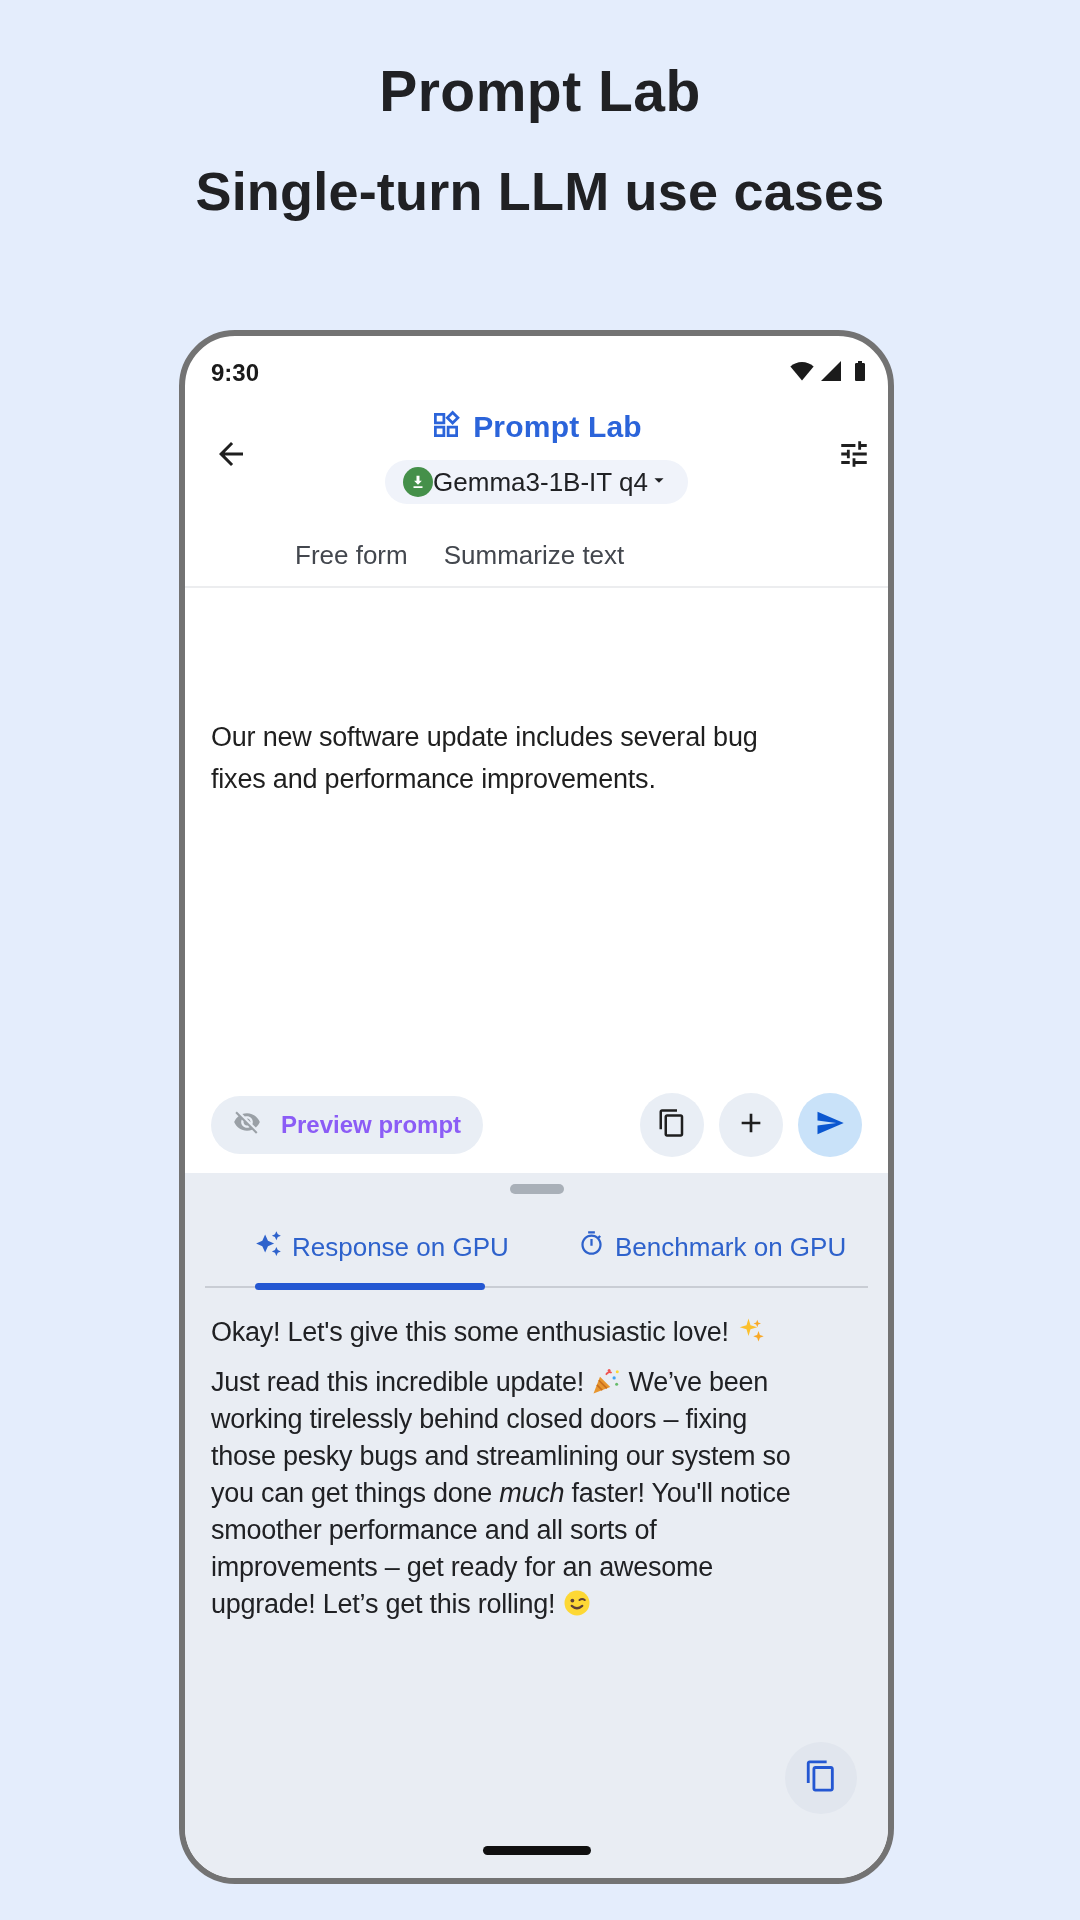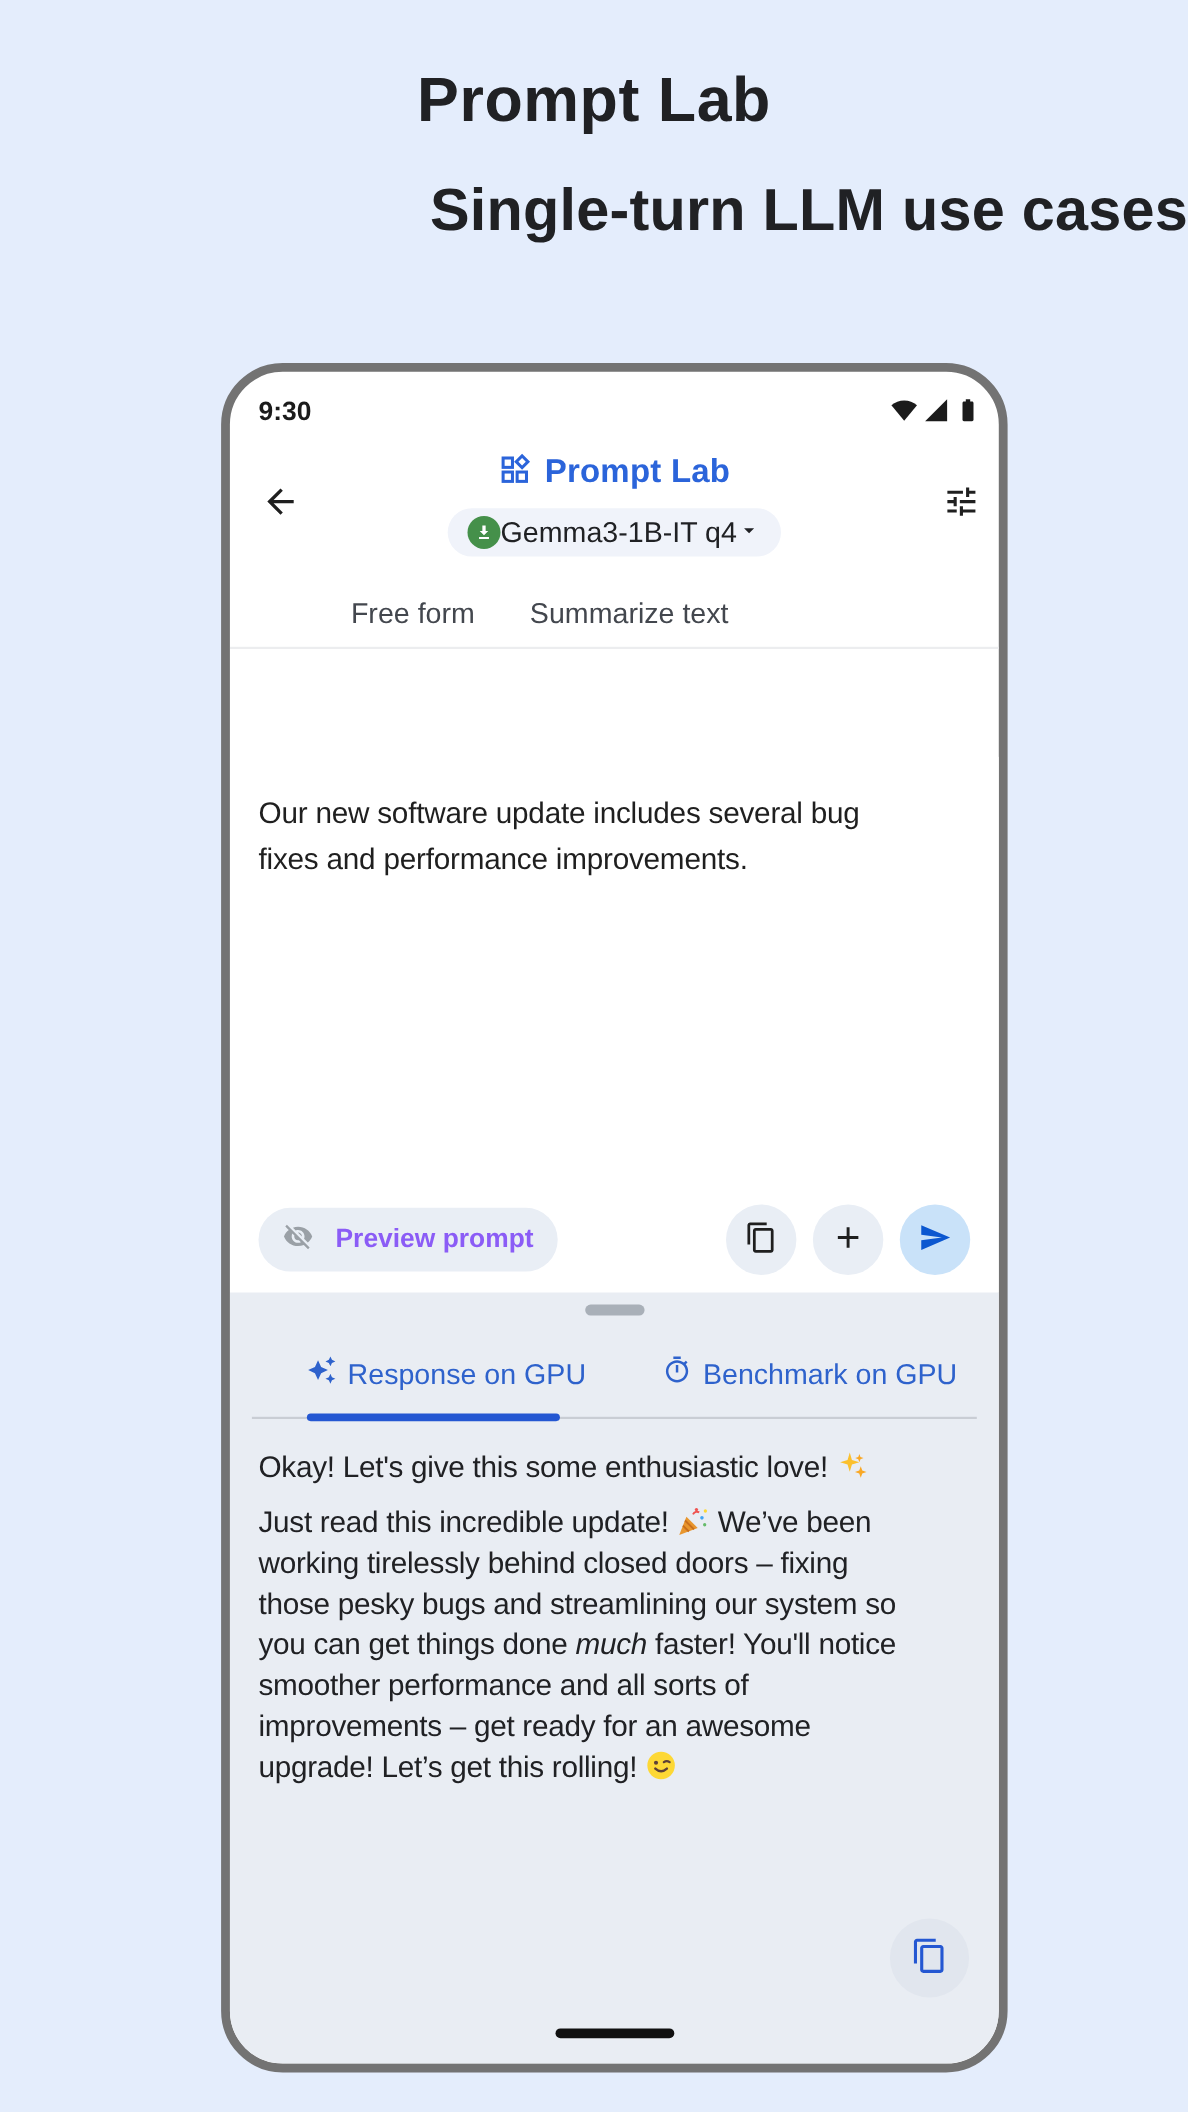--- a/index.html
+++ b/index.html
@@ -10,26 +10,26 @@
     background:#E4EDFC;
     font-family:"Liberation Sans","DejaVu Sans",sans-serif;
     color:#1F1F1F;
   }
   .page-title {
     position:absolute; top:58px; left:0; width:100%;
     text-align:center; font-size:57px; font-weight:600; letter-spacing:0.5px; color:#202124;
   }
   .page-subtitle {
     position:absolute; top:160px; left:0; width:100%;
-    text-align:right; font-size:54px; font-weight:600; letter-spacing:0.2px; color:#202124;
+    text-align:center; font-size:54px; font-weight:600; letter-spacing:0.2px; color:#202124;
   }
   
   .phone {
     position:absolute; left:179px; top:330px; width:715px; height:1554px;
-    background:#FFFFFF; border:8px solid #737373; border-radius:56px; overflow:hidden;margin-left:22px;
+    background:#FFFFFF; border:6px solid #737373; border-radius:56px; overflow:hidden;
   }
   
   .statusbar {
     position:absolute; top:0; left:0; right:0; height:64px;
     display:flex; justify-content:space-between; align-items:center;
     padding:10px 16px 0 26px;
   }
   .status-time { font-size:24px; font-weight:600; color:#1B1B1B; }
   .sicons { display:flex; align-items:center; gap:5px; }
   
@@ -41,21 +41,21 @@
   .app-title { font-size:30px; font-weight:600; color:#2B64DA; letter-spacing:0.2px; }
   .model-chip {
     height:44px; border-radius:22px; background:#F0F3FA;
     display:flex; align-items:center; padding:0 18px;
     font-size:26px; font-weight:500; color:#202124;
   }
   .model-badge { width:30px; height:30px; border-radius:50%; background:#45904A; display:flex; align-items:center; justify-content:center; }
   
   .tabs {
     position:absolute; top:188px; left:0; right:0; height:64px;
-    display:flex; align-items:flex-end; padding-left:110px; gap:50px;
+    display:flex; align-items:flex-end; padding-left:110px; gap:36px;
     border-bottom:2px solid #ECEDEF;
   }
   .tab { position:relative; height:100%; display:flex; align-items:center; font-size:26px; font-weight:500; color:#43474E; }
   .tab.selected { color:#1E66D9; }
   .tab.selected::after {
     content:""; position:absolute; left:-6px; right:-6px; bottom:-2px; height:7px;
     border-radius:5px; background:#1E66D9;
   }
   
   .tone-band {

